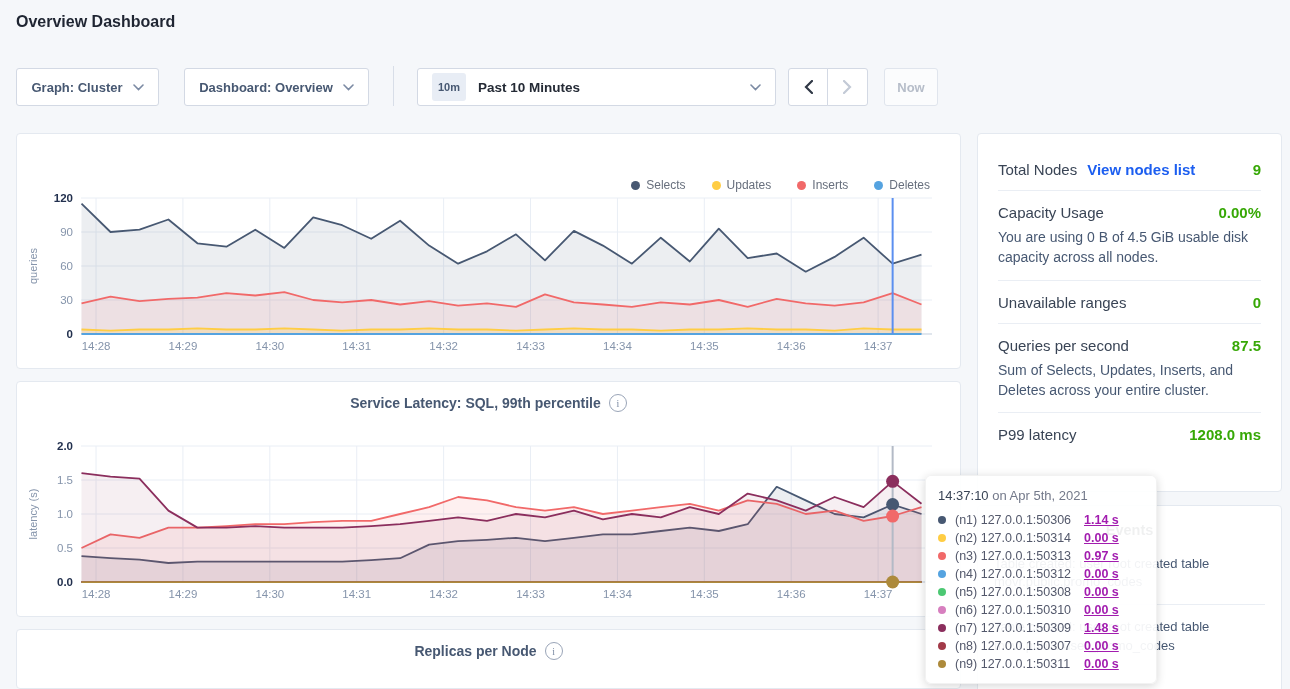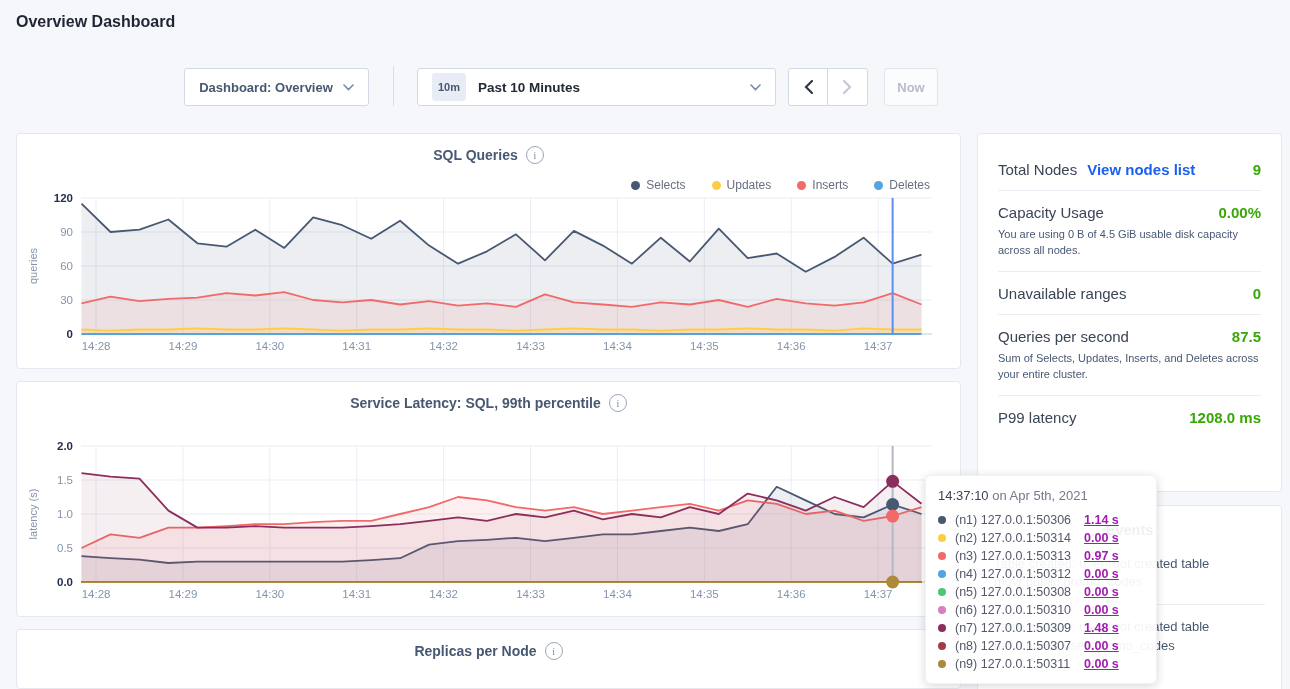--- a/index.html
+++ b/index.html
@@ -43,21 +43,21 @@
   svg text{font-family:"Liberation Sans",sans-serif;}
 
   
   .sum-title{text-align:center;font-size:14.5px;font-weight:700;color:#242a35;margin:4px 0 10px;}
   .sum-row{padding:13px 0 12px;border-top:1px solid #eaeef4;}
   .sum-row:first-of-type{border-top:none;}
   .sum-head{display:flex;align-items:baseline;gap:10px;}
   .sum-label{font-size:15px;font-weight:400;color:#394455;}
   .sum-link{font-size:15px;font-weight:700;color:#1c5ef0;text-decoration:none;cursor:pointer;flex:1;}
   .sum-value{font-size:15px;font-weight:700;color:#37a806;margin-left:auto;white-space:nowrap;}
-  .sum-desc{font-size:11px;color:#475872;line-height:1.45;margin-top:6px;}
+  .sum-desc{font-size:14px;color:#475872;line-height:1.45;margin-top:6px;}
 
   
   .evt-title{text-align:center;font-size:14.5px;font-weight:700;color:#242a35;margin:2px 0 4px;}
   .evt-item{padding:13px 0;font-size:13px;color:#475872;line-height:1.4;}
   .evt-item + .evt-item{border-top:1px solid #eaeef4;}
 
   
   .tooltip{position:absolute;left:925px;top:475px;width:232px;box-sizing:border-box;z-index:50;
            background:rgba(255,255,255,0.93);border:1px solid rgba(0,0,0,0.05);border-radius:6px;
            box-shadow:0 2px 10px rgba(0,0,0,0.16);padding:12px 12px 10px;}
@@ -68,20 +68,26 @@
   .tt-label{color:#53586b;width:129px;}
   .tt-val{font-weight:700;color:#a21caf;text-decoration:underline;}
 </style>
 </head>
 <body>
 
 <div class="app">
 
   <div class="page-title">Overview Dashboard</div>
 
+  <div class="ctl dd-graph">
+    <span>Graph: Cluster</span>
+    <svg width="11" height="7">
+      <path d="M1 1 L5.5 5.5 L10 1" stroke="#7b8aa3" stroke-width="1.6" fill="none" stroke-linecap="round"></path>
+    </svg>
+  </div>
 
   <div class="ctl dd-dash">
     <span>Dashboard: Overview</span>
     <svg width="11" height="7">
       <path d="M1 1 L5.5 5.5 L10 1" stroke="#7b8aa3" stroke-width="1.6" fill="none" stroke-linecap="round"></path>
     </svg>
   </div>
 
   <div class="vdiv"></div>
 
@@ -99,24 +105,20 @@
     </svg>
   </div>
   <div class="ctl pager2 disabled">
     <svg width="9" height="14">
       <path d="M1 1 L7 7 L1 13" stroke="#c3cad6" stroke-width="2.2" fill="none" stroke-linecap="round"></path>
     </svg>
   </div>
   <div class="ctl btn-now disabled">Now</div>
 
   <div class="panel p-sql">
-    <div class="chart-title">
-      <span>SQL Queries</span>
-      <span class="info-icon"></span>
-    </div>
     <div class="legend" id="sql-legend">
         <div class="legend-item">
           <span class="legend-dot" style="background: rgb(71, 88, 114);"></span>
           <span>Selects</span>
         </div>
         <div class="legend-item">
           <span class="legend-dot" style="background: rgb(255, 205, 68);"></span>
           <span>Updates</span>
         </div>
         <div class="legend-item">

